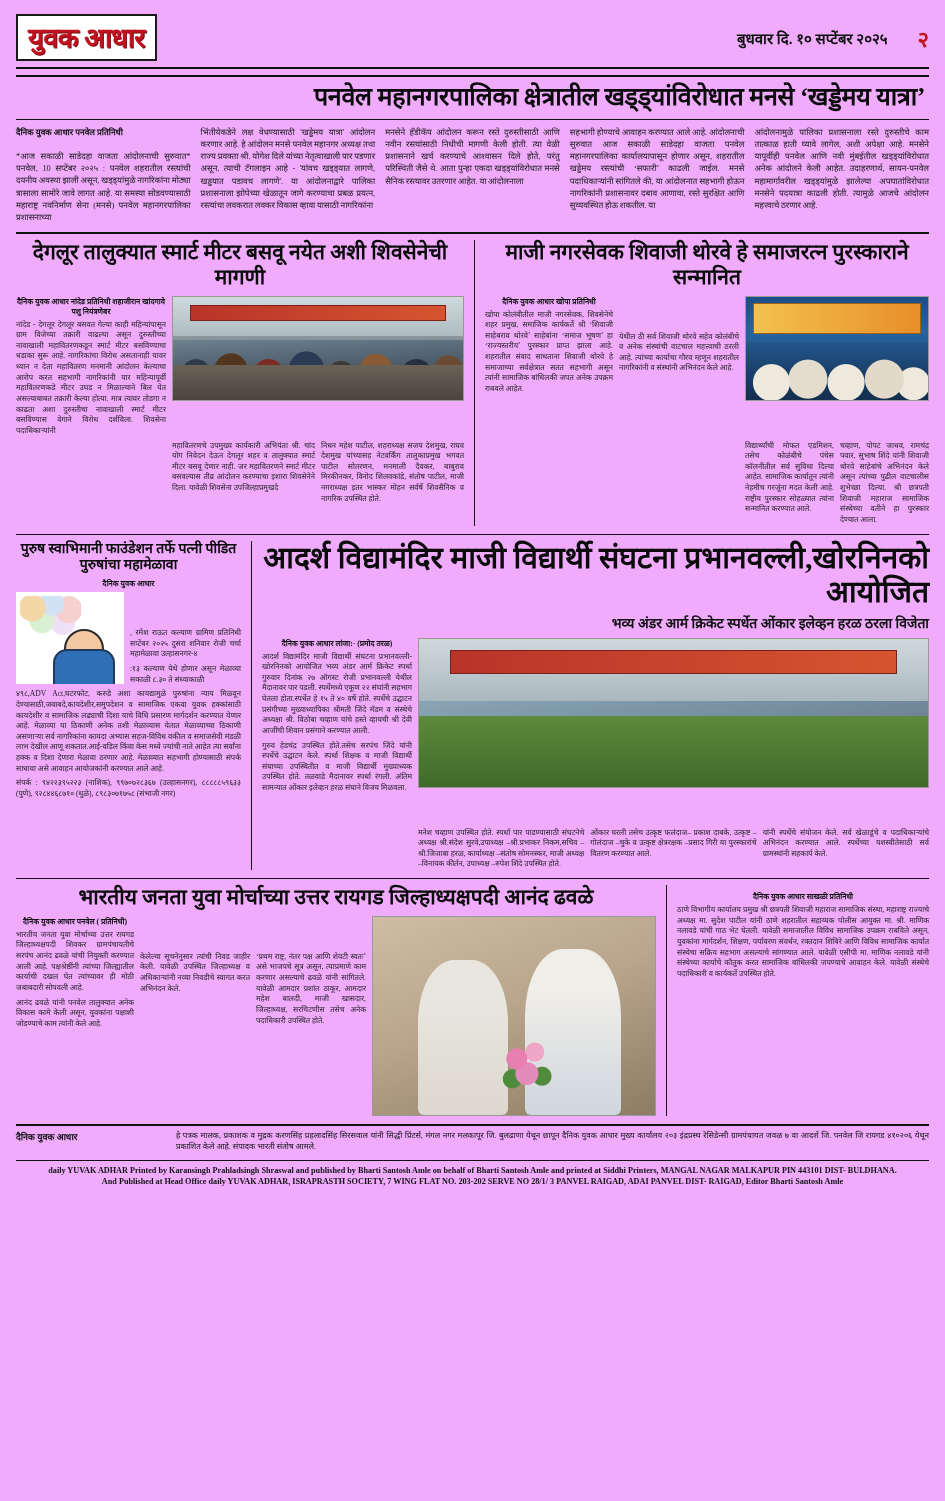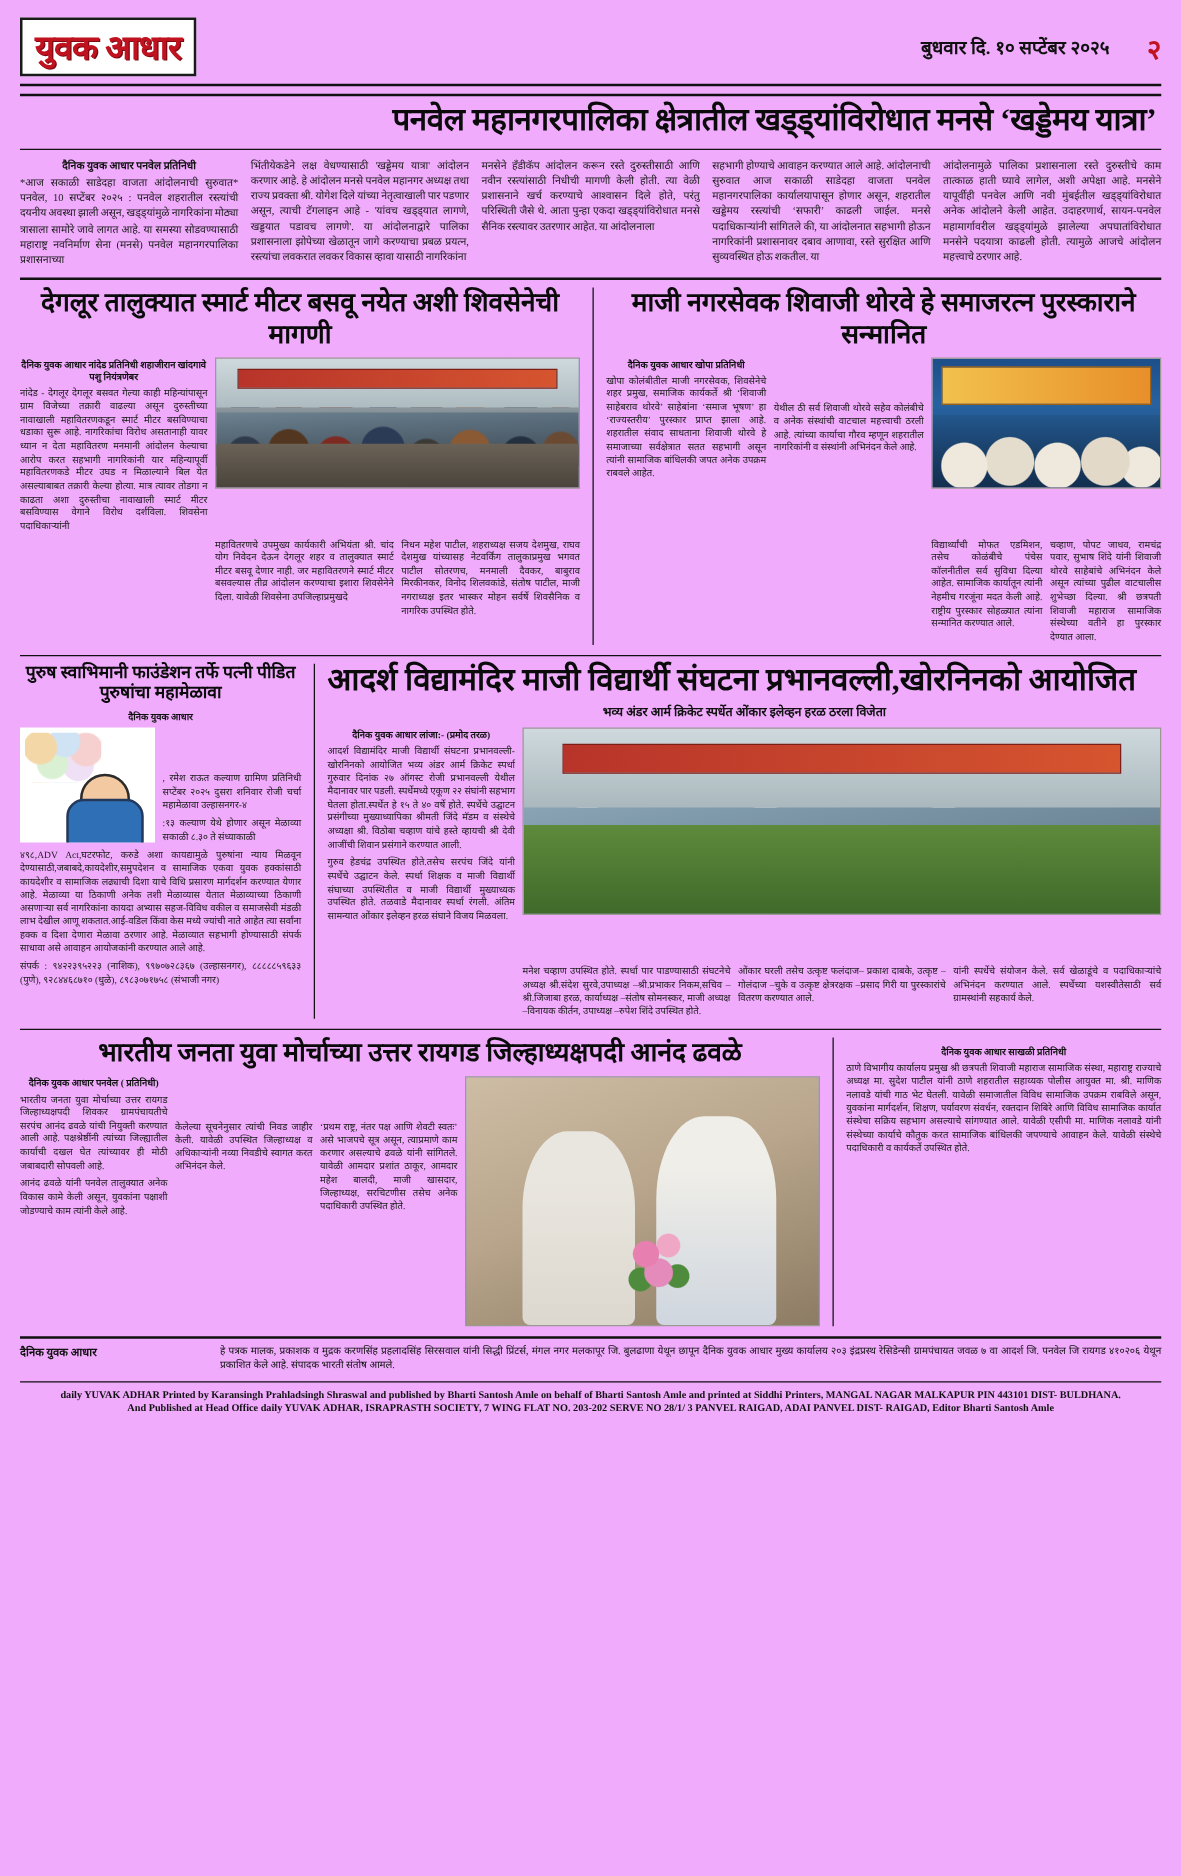--- a/index.html
+++ b/index.html
@@ -88,22 +88,21 @@
     line-height: 1.45;
     text-align: justify;
     color: #1a1a1a;
     word-spacing: -0.4px;
   }
   .byline {
     font-family: "Liberation Serif", serif;
     font-size: 8.4px;
     font-weight: bold;
     line-height: 1.45;
-    text-align: center;
-    margin-bottom: 2px;
+    margin-bottom: 12px;
   }
   .rule-thin { border-top: 1px solid #111; margin: 8px 0 0 0; }
   .rule-thick { border-top: 2px solid #111; margin: 8px 0 0 0; }
   .vrule { border-left: 1px solid #111; }
 
   
   .photo {
     position: relative;
     overflow: hidden;
     border: 1px solid #9a9a92;
@@ -167,25 +166,25 @@
     background: radial-gradient(circle at 20% 30%, #f3d7a6 0 13px, transparent 14px),
                 radial-gradient(circle at 52% 18%, #cfe3f5 0 12px, transparent 13px),
                 radial-gradient(circle at 80% 34%, #f6cfcf 0 13px, transparent 14px),
                 radial-gradient(circle at 36% 62%, #d9f0d2 0 12px, transparent 13px),
                 radial-gradient(circle at 70% 66%, #efe0f5 0 12px, transparent 13px);
   }
   .cartoon .man-head { position:absolute; left:44%; top:40%; width:40px; height:40px; border-radius:50%; background:#f3c9a2; border:2px solid #2b2b2b; }
   .cartoon .man-body { position:absolute; left:34%; top:62%; width:62px; height:44px; border-radius:14px 14px 4px 4px; background:#2f6fb5; border:2px solid #23385a; }
   
   .h2 { font-size: 21px; text-align:center; line-height:1.18; }
-  .h2-big { font-size: 25px; text-align:left; line-height:1.15; }
+  .h2-big { font-size: 30px; text-align:right; line-height:1.15; }
   .h3 { font-size: 14px; text-align:center; line-height:1.2; }
   .subhead {
     font-family:"Liberation Serif", serif;
-    font-weight:bold; font-size:10px; text-align:center; margin-top:3px;
+    font-weight:bold; font-size:14px; text-align:right; margin-top:3px;
   }
   .mini-text {
     font-family:"Liberation Serif", serif;
     font-size:7.6px; line-height:1.4; text-align:justify; color:#1c1c1c;margin-top:36px;
   }
   .tiny-byline { font-size:7.6px; font-weight:bold; text-align:center; font-family:"Liberation Serif",serif; }
   
   .footer-note {
     font-family:"Liberation Serif", serif;
     font-size:8px; line-height:1.4; text-align:justify;
@@ -255,21 +254,21 @@
         </div>
         <div style="flex:1;">
           <div class="photo" style="height:105px;">
             <div class="sky"></div>
               <div class="banner-strip"></div>
               <div class="crowd"></div>
               <div class="ground"></div>
           </div>
           <div class="flex gap6 mt4">
             <div class="mini-text" style="flex:1;">महावितरणचे उपमुख्य कार्यकारी अभियंता श्री. चांद योग निवेदन देऊन देगलूर शहर व तालुक्यात स्मार्ट मीटर बसवू देणार नाही. जर महावितरणने स्मार्ट मीटर बसवल्यास तीव्र आंदोलन करण्याचा इशारा शिवसेनेने दिला. यावेळी शिवसेना उपजिल्हाप्रमुखदे</div>
-            <div class="mini-text" style="flex:1;">निधन महेश पाटील, शहराध्यक्ष सजय देशमुख, राघव देशमुख यांच्यासह नेटवर्किंग तालुकाप्रमुख भगवत पाटील सोतरणच, मनमाली दैवकर, बाबुराव मिरकीनकर, विनोद शिलवकांडे, संतोष पाटील, माजी नगराध्यक्ष इतर भास्कर मोहन सर्वर्षे शिवसैनिक व नागरिक उपस्थित होते.</div>
+            <div class="mini-text" style="flex:1;">निधन महेश पाटील, शहराध्यक्ष सजय देशमुख, राघव देशमुख यांच्यासह नेटवर्किंग तालुकाप्रमुख भगवत पाटील सोतरणन, मनमाली दैवकर, बाबुराव मिरकीनकर, विनोद शिलवकांडे, संतोष पाटील, माजी नगराध्यक्ष इतर भास्कर मोहन सर्वर्षे शिवसैनिक व नागरिक उपस्थित होते.</div>
           </div>
         </div>
       </div>
     </div>
 
     <div class="vrule"></div>
 
     <div style="flex:1;">
       <div class="headline h2">माजी नगरसेवक शिवाजी थोरवे हे समाजरत्न पुरस्काराने सन्मानित</div>
       <div class="flex gap6 mt6">

